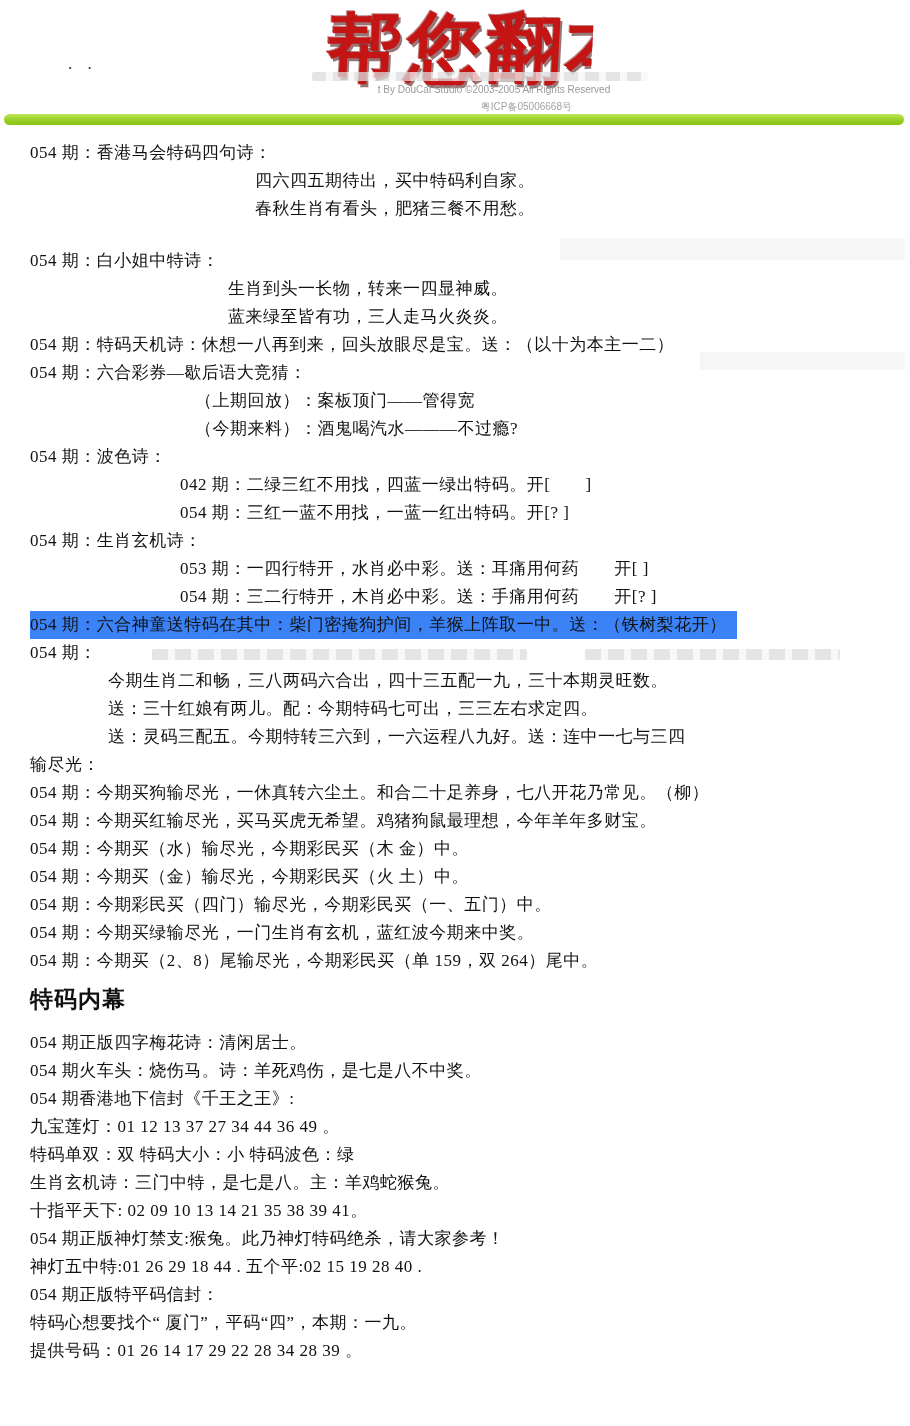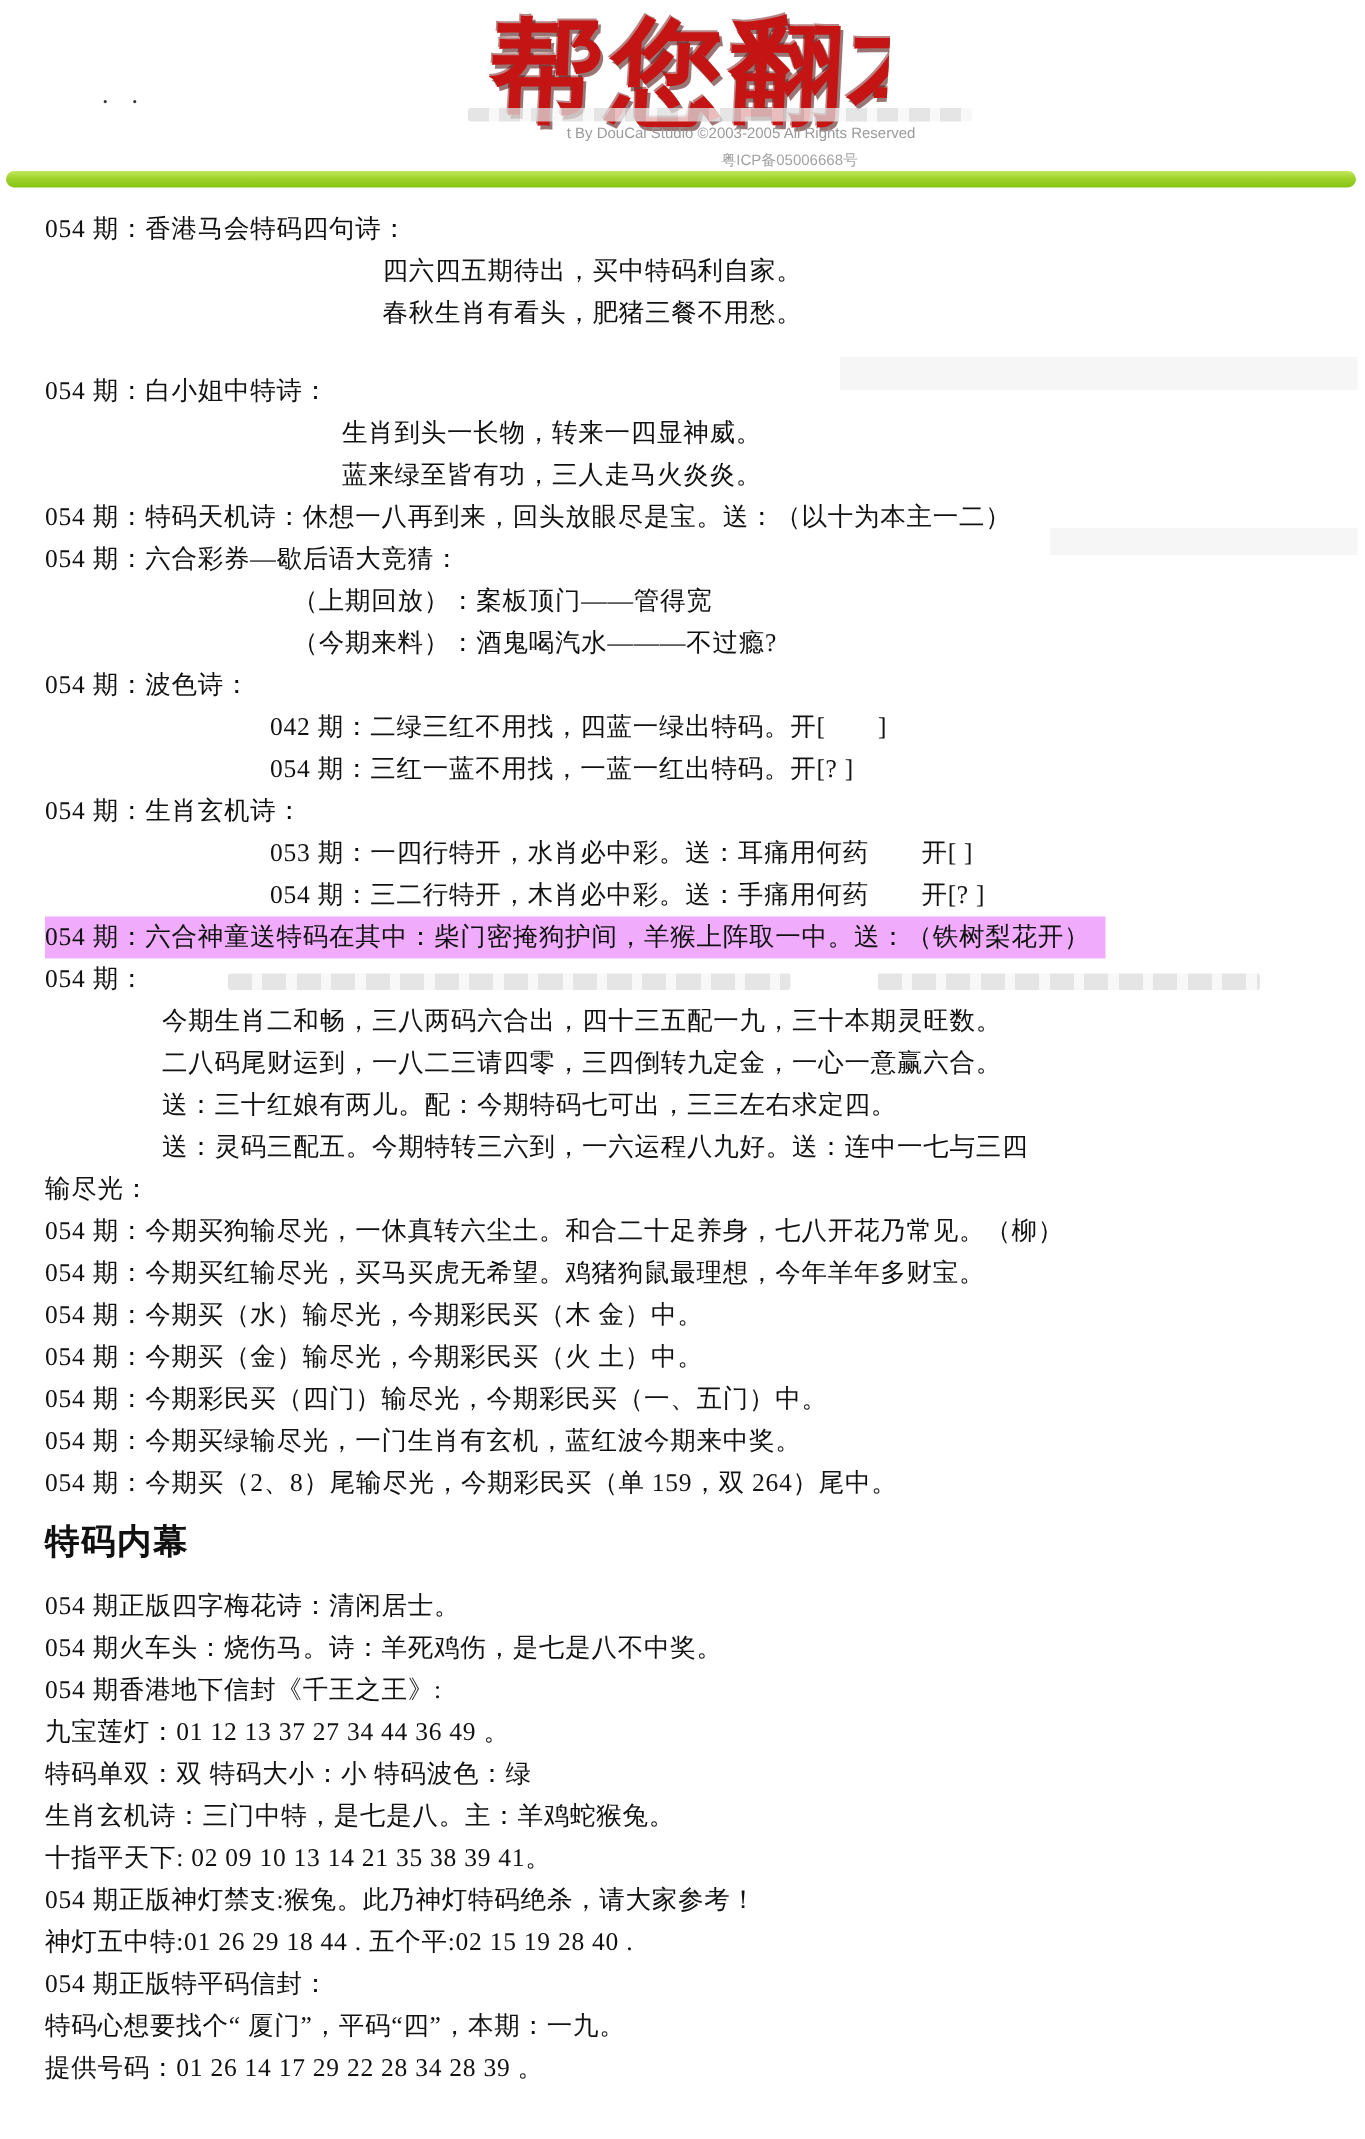--- a/index.html
+++ b/index.html
@@ -53,21 +53,21 @@
   .line{
     font-size:17px;font-weight:normal;line-height:28px;min-height:28px;
     letter-spacing:.5px;white-space:nowrap;
   }
   .in1{padding-left:225px;}   
   .in2{padding-left:198px;}   
   .in3{padding-left:165px;}   
   .in4{padding-left:150px;}   
   .in5{padding-left:78px;}    
   .gap-top{margin-top:24px;}
-  .shade{background:#f0abfc;width:max-content;padding-right:10px;}
+  .shade{background:#3b82f6;width:max-content;padding-right:10px;}
   .section-heading{
     font-size:23px;font-weight:bold;line-height:30px;
     margin:10px 0 14px 0;letter-spacing:1px;
   }
   .smudge{
     display:inline-block;height:11px;vertical-align:middle;
     background:repeating-linear-gradient(90deg,#e2e2e2 0 16px,#f7f7f7 16px 23px);
     border-radius:2px;opacity:.9;
   }
   .smudge.s1{width:375px;margin-left:55px;}
@@ -113,21 +113,20 @@
   <div class="line">054 期：生肖玄机诗：</div>
   <div class="line in4">053 期：一四行特开，水肖必中彩。送：耳痛用何药　　开[  ]</div>
   <div class="line in4">054 期：三二行特开，木肖必中彩。送：手痛用何药　　开[? ]</div>
 
   <div class="line shade">054 期：六合神童送特码在其中：柴门密掩狗护间，羊猴上阵取一中。送：（铁树梨花开）</div>
 
   <div class="line">
     <span>054 期：</span><span class="smudge s1"></span><span class="smudge s2"></span>
   </div>
   <div class="line in5">今期生肖二和畅，三八两码六合出，四十三五配一九，三十本期灵旺数。</div>
-  <div class="line in5">二八码尾财运到，一八二三请四零，三四倒转九定金，一心一意赢六合。</div>
   <div class="line in5">送：三十红娘有两儿。配：今期特码七可出，三三左右求定四。</div>
   <div class="line in5">送：灵码三配五。今期特转三六到，一六运程八九好。送：连中一七与三四</div>
 
   <div class="line">输尽光：</div>
   <div class="line">054 期：今期买狗输尽光，一休真转六尘土。和合二十足养身，七八开花乃常见。（柳）</div>
   <div class="line">054 期：今期买红输尽光，买马买虎无希望。鸡猪狗鼠最理想，今年羊年多财宝。</div>
   <div class="line">054 期：今期买（水）输尽光，今期彩民买（木 金）中。</div>
   <div class="line">054 期：今期买（金）输尽光，今期彩民买（火 土）中。</div>
   <div class="line">054 期：今期彩民买（四门）输尽光，今期彩民买（一、五门）中。</div>
   <div class="line">054 期：今期买绿输尽光，一门生肖有玄机，蓝红波今期来中奖。</div>

